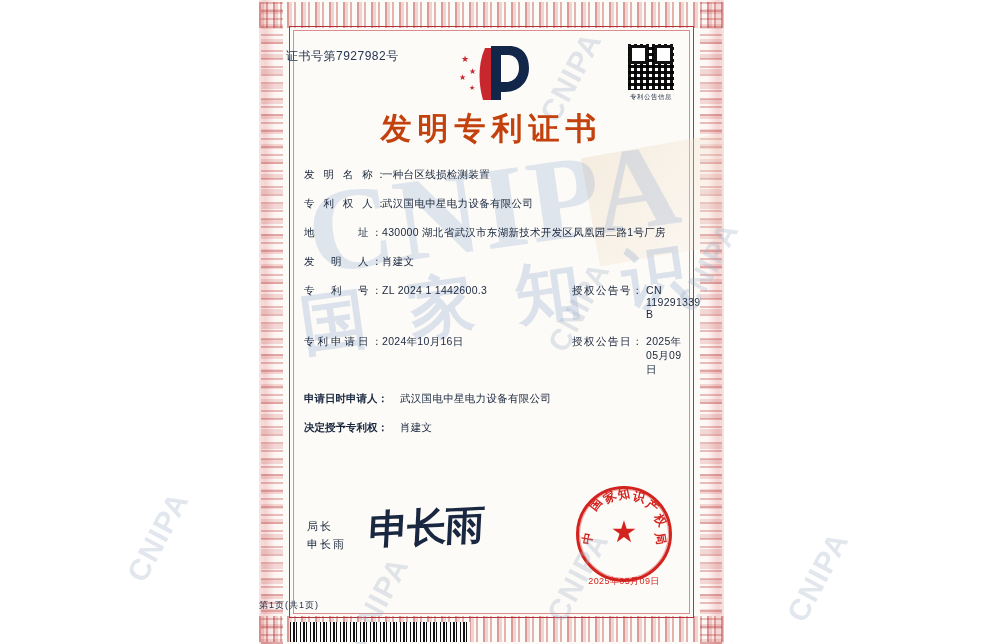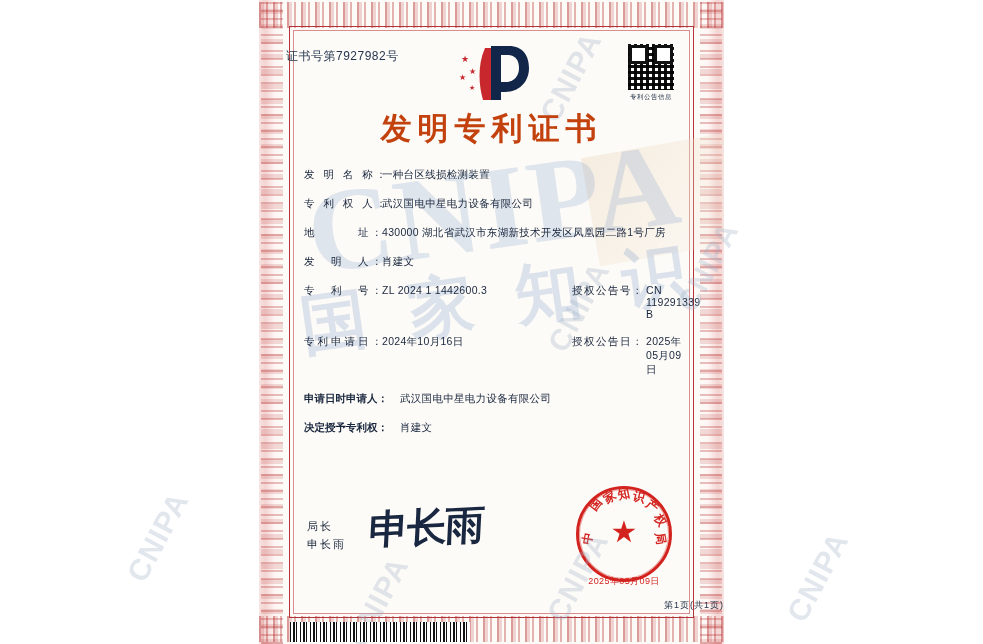--- a/index.html
+++ b/index.html
@@ -330,21 +330,21 @@
     font-size: 9px;
     color: #d3231f;
     white-space: nowrap;
     letter-spacing: .4px;
   }
 
   .pagefoot {
     position: absolute;
     left: 0; right: 0;
     bottom: 32px;
-    text-align: right;
+    text-align: left;
     font-size: 9px;
     color: #1c2b43;
     letter-spacing: 1px;
   }
 
   
   .barcode {
     position: absolute;
     left: 290px;
     bottom: 2px;

